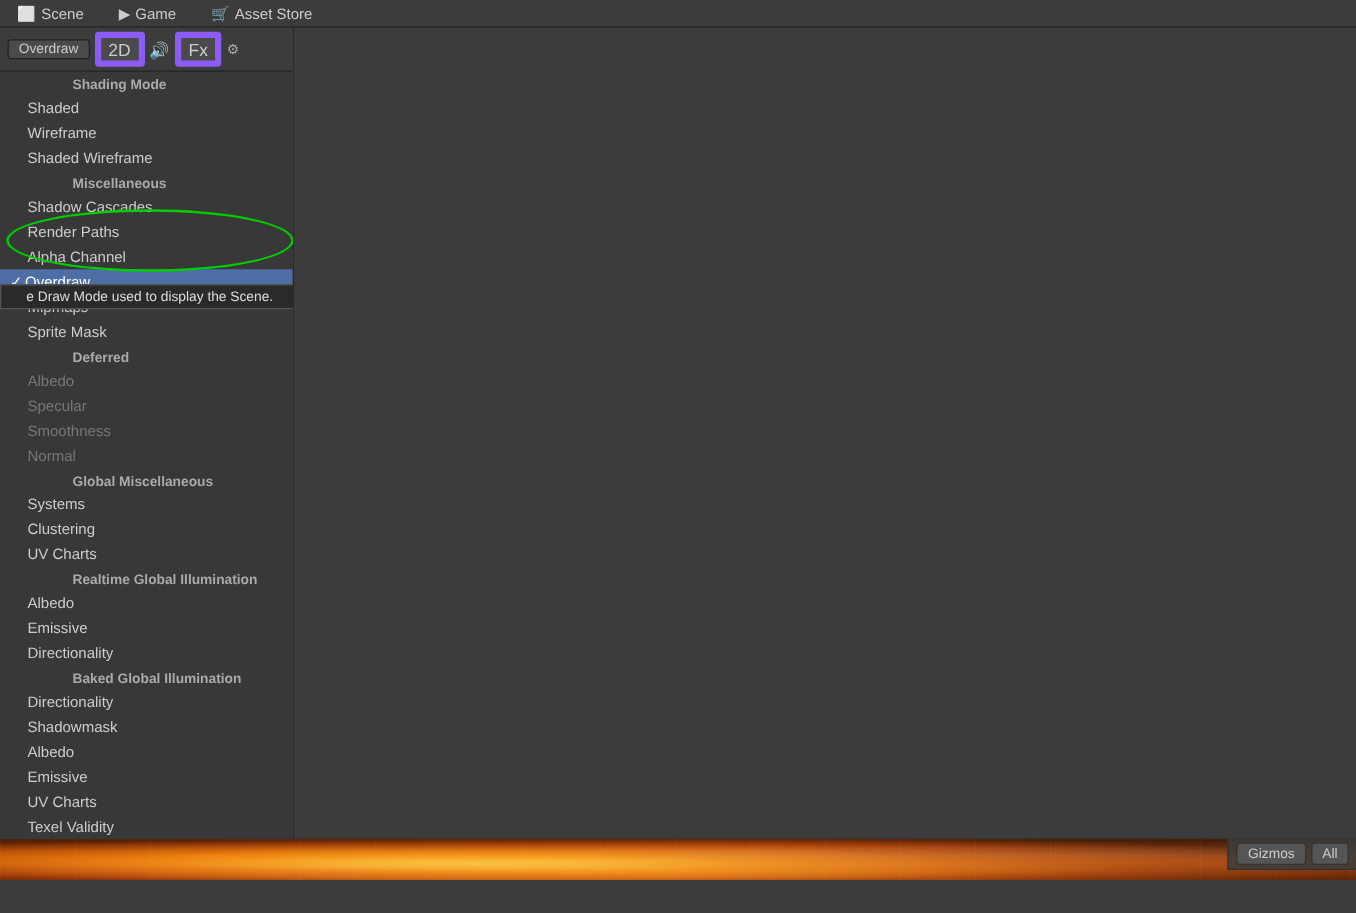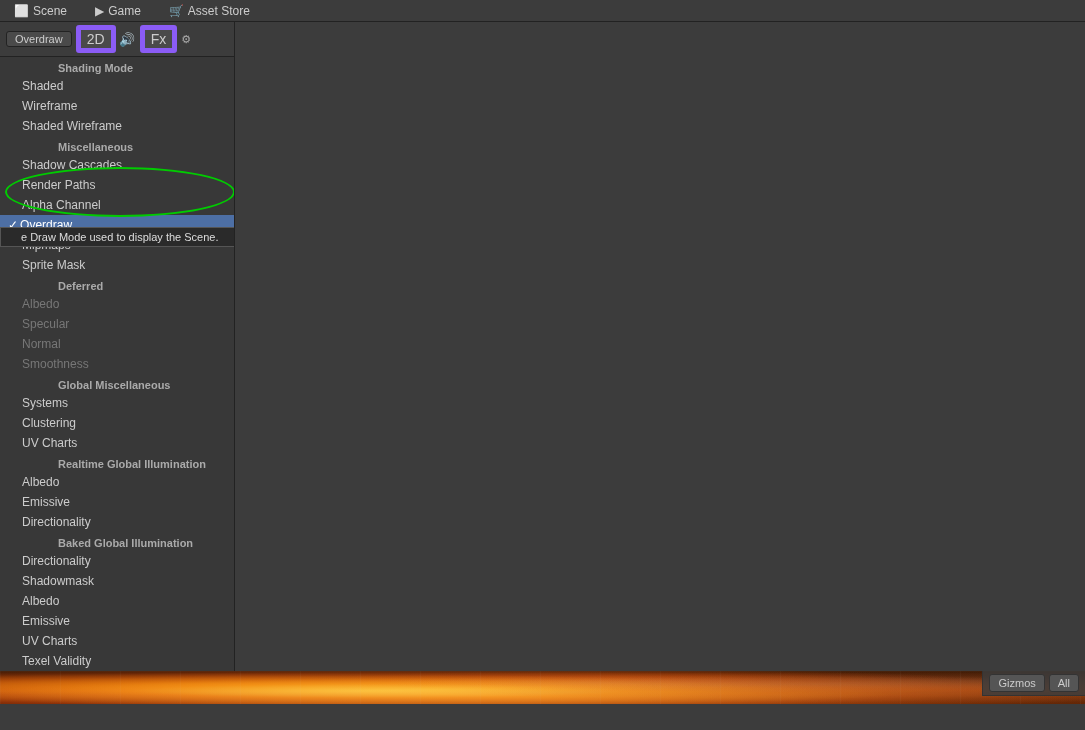--- a/index.html
+++ b/index.html
@@ -290,22 +290,22 @@
 
     <div id="tooltip">
       <span>e Draw Mode used to display the Scene.</span>
     </div>
 
     <div class="menu-item">Sprite Mask</div>
 
     <div class="menu-section-header">Deferred</div>
     <div class="menu-item disabled">Albedo</div>
     <div class="menu-item disabled">Specular</div>
+    <div class="menu-item disabled">Smoothness</div>
     <div class="menu-item disabled">Normal</div>
-    <div class="menu-item disabled">Smoothness</div>
 
     <div class="menu-section-header">Global Miscellaneous</div>
     <div class="menu-item">Systems</div>
     <div class="menu-item">Clustering</div>
     <div class="menu-item">UV Charts</div>
 
     <div class="menu-section-header">Realtime Global Illumination</div>
     <div class="menu-item">Albedo</div>
     <div class="menu-item">Emissive</div>
     <div class="menu-item">Directionality</div>

